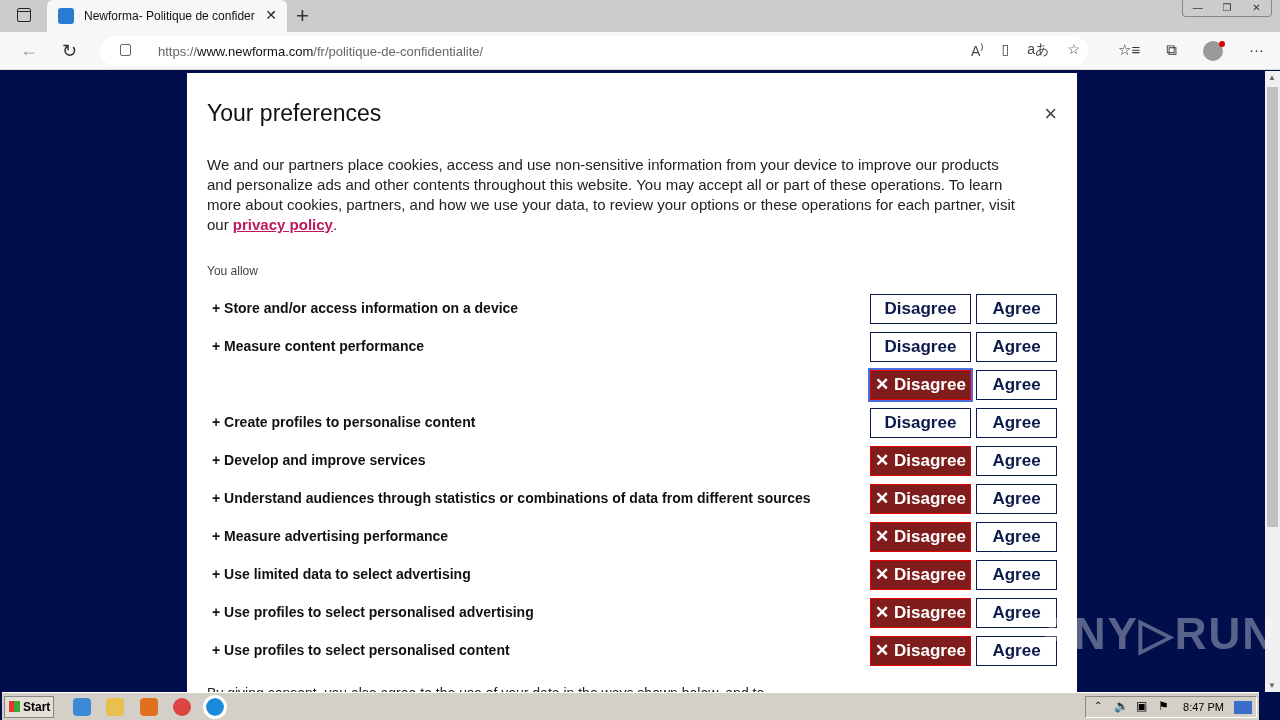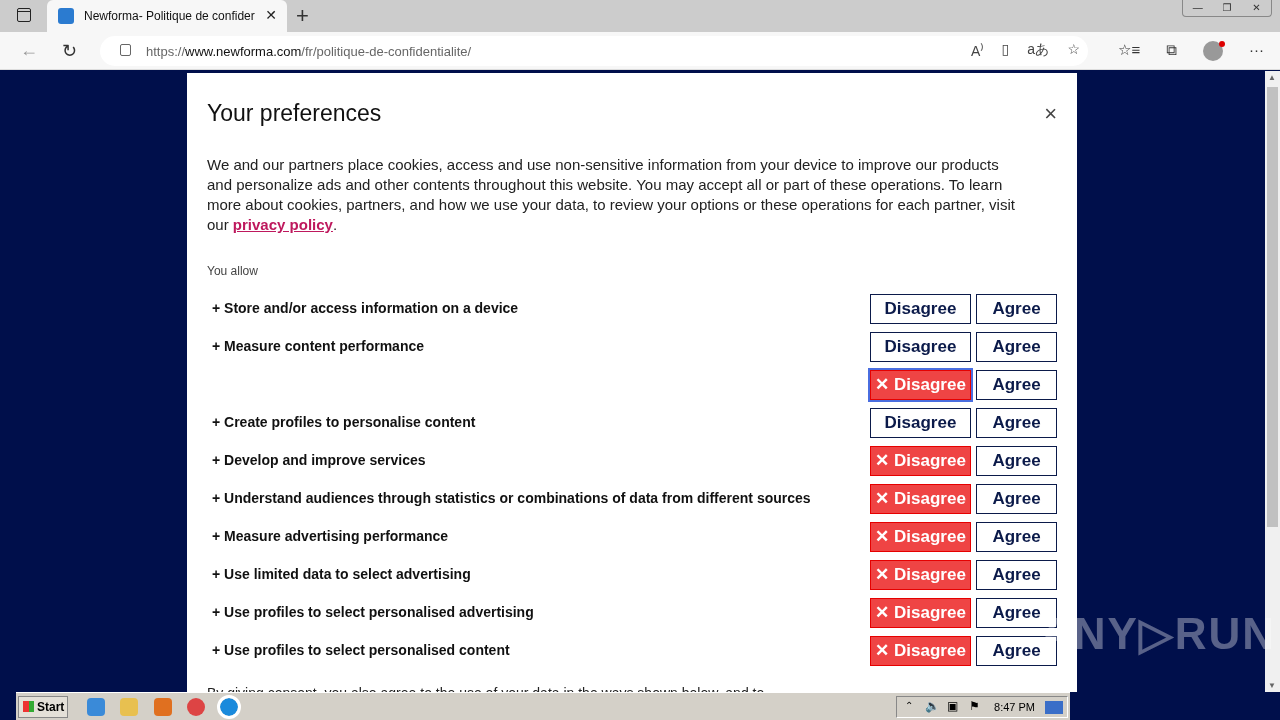--- a/index.html
+++ b/index.html
@@ -11,21 +11,21 @@
 .tab-fav{position:absolute;left:11px;top:8px;width:16px;height:16px;background:#2b7bd0;border-radius:3px}
 .tab-title{position:absolute;left:37px;top:9px;font-size:12px;color:#111;width:175px;white-space:nowrap;overflow:hidden}
 .tab-close{position:absolute;right:10px;top:7px;font-size:14px;color:#222}
 .newtab{position:absolute;left:296px;top:3px;font-size:22px;color:#333}
 .winctl{position:absolute;right:8px;top:0;width:90px;height:17px;border:1px solid #888;border-top:none;border-radius:0 0 4px 4px;display:flex}
 .winctl span{flex:1;text-align:center;font-size:10px;color:#333;line-height:16px}
 .addrbar{position:absolute;top:32px;left:0;width:1280px;height:38px;background:#f7f7f7;border-bottom:1px solid #ddd}
 .nav{position:absolute;top:8px;font-size:18px;color:#999}
 .urlbox{position:absolute;left:100px;top:4px;width:988px;height:30px;background:#fff;border-radius:15px}
 .lock{position:absolute;left:20px;top:8px;width:11px;height:12px;border:1.5px solid #666;border-radius:2px}
-.url{position:absolute;left:46px;top:8px;font-size:13px;color:#666}
+.url{position:absolute;left:58px;top:8px;font-size:13px;color:#666}
 .url b{font-weight:normal;color:#111}
 .urlicons{position:absolute;right:8px;top:5px;display:flex;gap:18px;font-size:14px;color:#444}
 .tools{position:absolute;right:16px;top:9px;display:flex;gap:26px;font-size:15px;color:#333}
 .avatar{width:20px;height:20px;border-radius:50%;background:#999;position:relative}
 .avatar:after{content:"";position:absolute;right:-2px;top:0;width:6px;height:6px;border-radius:50%;background:#d00}
 .page{position:absolute;top:71px;left:0;width:1265px;height:621px;background:#000f4b}
 .scrollbar{position:absolute;top:71px;right:0;width:15px;height:621px;background:#f0f0f0}
 .scrollbar .thumb{position:absolute;top:16px;left:2px;width:11px;height:440px;background:#c1c1c1}
 .scrollbar .up{position:absolute;top:2px;left:3px;font-size:8px;color:#666}
 .scrollbar .dn{position:absolute;bottom:2px;left:3px;font-size:8px;color:#666}
@@ -34,24 +34,24 @@
 .m-close{position:absolute;right:20px;top:28px;font-size:22px;color:#444;cursor:pointer}
 .m-desc{position:absolute;left:20px;top:82px;width:820px;font-size:15px;line-height:20px;color:#222}
 .m-desc a{color:#be185d;font-weight:bold;text-decoration:underline}
 .m-allow{position:absolute;left:20px;top:191px;font-size:12px;color:#444}
 .rows{position:absolute;left:20px;top:221px;width:850px}
 .row{height:38px;position:relative}
 .row-label{position:absolute;left:5px;top:6px;font-size:14px;font-weight:bold;color:#111}
 .btn{position:absolute;top:0;height:30px;font-size:17px;font-weight:bold;text-align:center;line-height:28px;border:1px solid #0b1a4a;background:#fff;color:#0b1a4a;cursor:pointer;font-family:"Liberation Sans",sans-serif}
 .btn.dis{left:663px;width:101px}
 .btn.agr{left:769px;width:81px}
-.btn.dis.active{background:#ef4444;color:#fff;border-color:#e60000}
+.btn.dis.active{background:#7f1d1d;color:#fff;border-color:#e60000}
 .btn.focus{outline:2px solid #4a6ee0}
 .m-cut{position:absolute;left:20px;top:612px;font-size:14px;color:#222;white-space:nowrap}
-.taskbar{position:absolute;top:692px;left:16px;width:1054px;height:28px;background:#d4d0c8;border-top:1px solid #fff}
+.taskbar{position:absolute;top:692px;left:2px;width:1257px;height:28px;background:#d4d0c8;border-top:1px solid #fff}
 .start{position:absolute;left:2px;top:3px;width:50px;height:22px;border:1px solid #888;background:#e4e0d8;font-size:12px;font-weight:bold;line-height:20px;padding-left:18px;color:#000}
 .start:before{content:"";position:absolute;left:4px;top:4px;width:11px;height:11px;background:linear-gradient(90deg,#e33 50%,#3a3 50%)}
 .ql{position:absolute;top:5px;width:18px;height:18px;border-radius:4px}
 .tray{position:absolute;right:2px;top:3px;width:172px;height:22px;border:1px solid #999;border-color:#888 #fff #fff #888}
 .clock{position:absolute;right:32px;top:4px;font-size:11px;color:#000}
 .watermark{position:absolute;left:1040px;top:608px;font-size:44px;color:rgba(255,255,255,0.35);font-weight:bold;letter-spacing:2px}
 </style>
 </head>
 <body>
 

